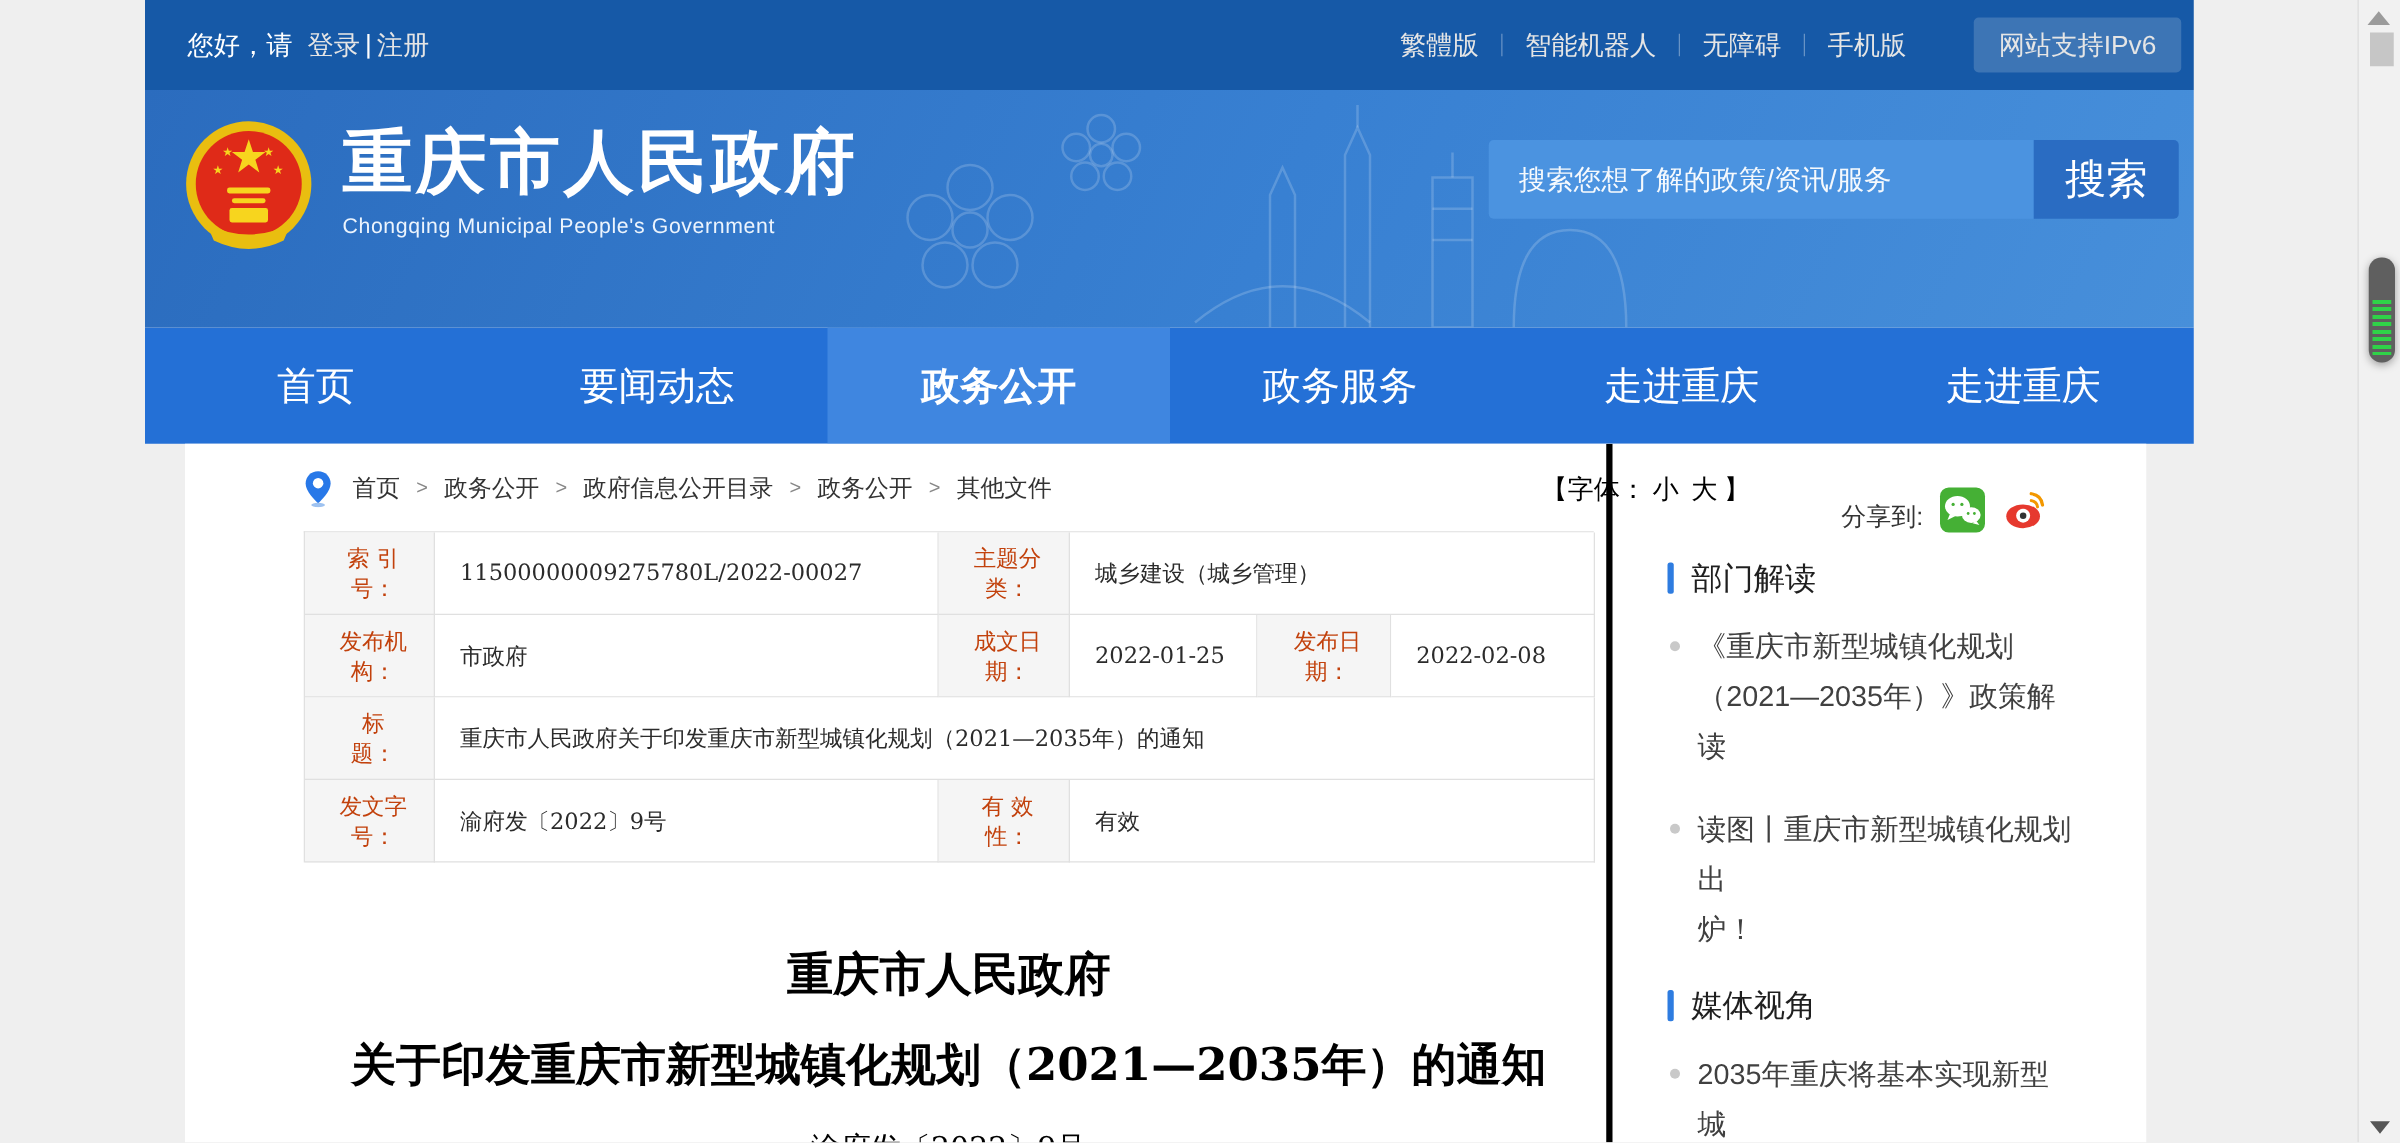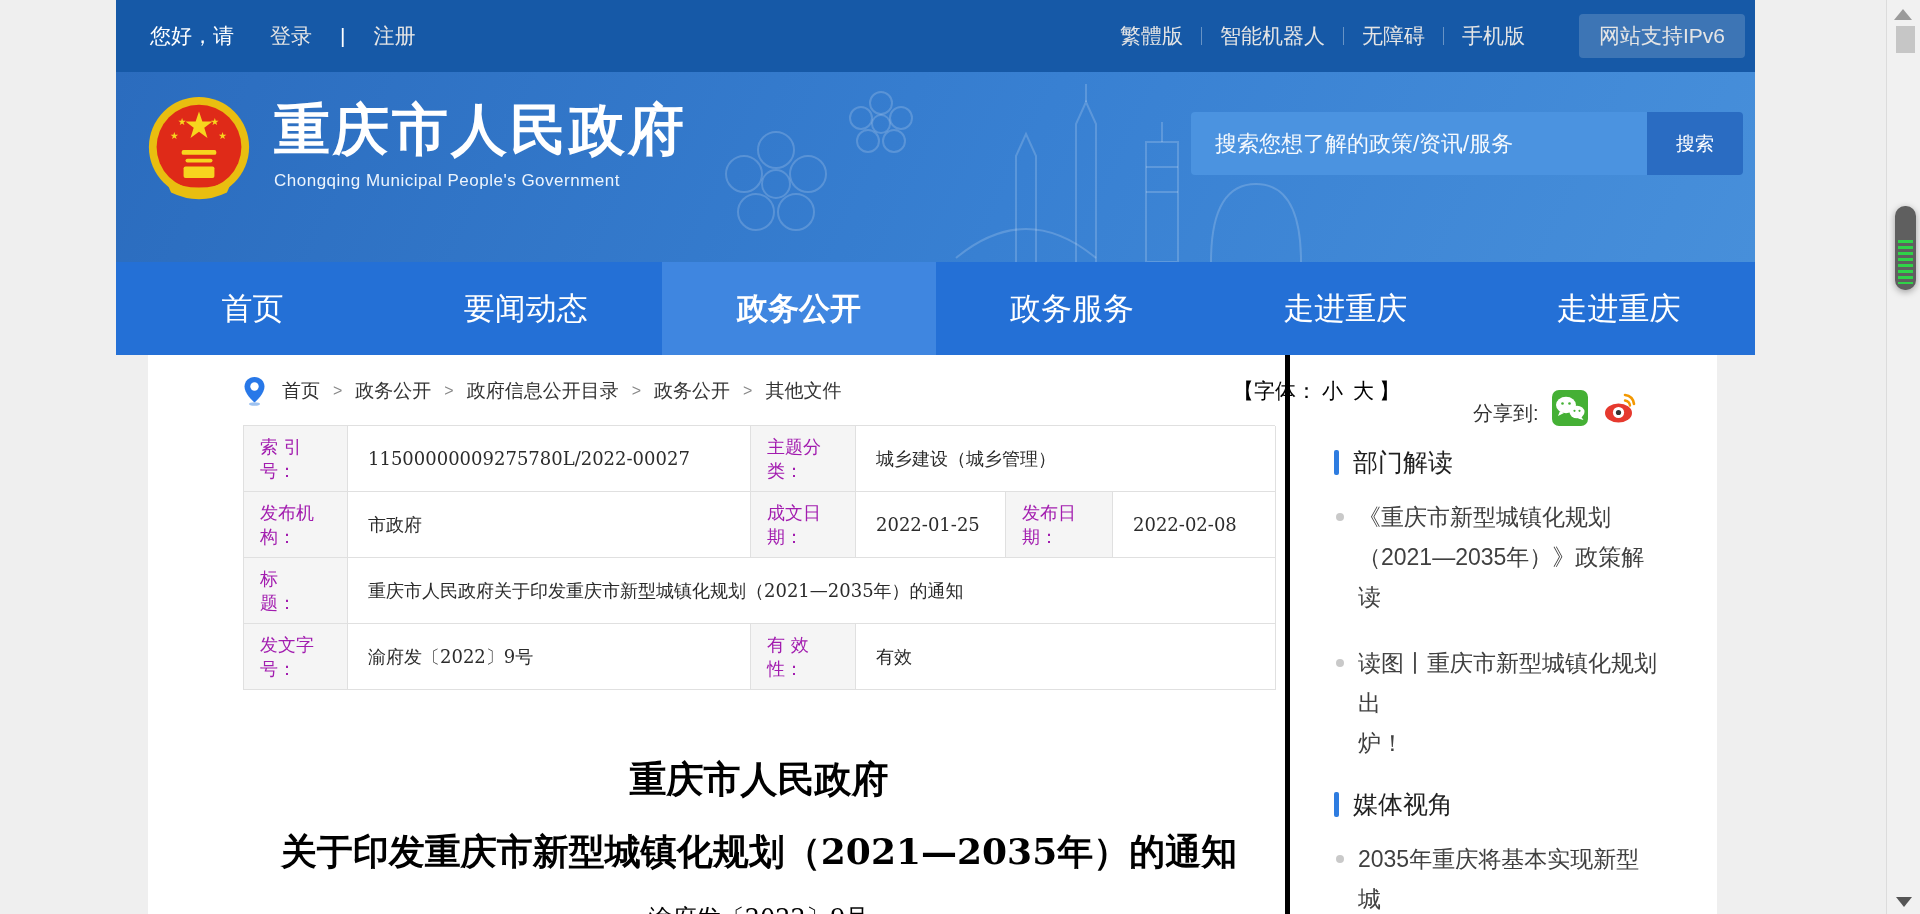--- a/index.html
+++ b/index.html
@@ -6,41 +6,41 @@
   html,body { width:1920px; height:914px; overflow:hidden; background:#efefef;
               font-family:"Liberation Sans","DejaVu Sans",sans-serif; }
   .stage { position:relative; width:1920px; height:914px; }
 
   
   .page-band { position:absolute; left:116px; top:0; width:1639px; height:355px; }
 
   .topbar { height:72px; background:#1659a7; display:flex; align-items:center;
             justify-content:space-between; padding:0 10px 0 34px; color:#fff; font-size:21px; }
   .topbar a { color:#e5e5e5; text-decoration:none; cursor:pointer; }
-  .topbar-left { display:flex; align-items:center; gap:28px; }
+  .topbar-left { display:flex; align-items:center; gap:4px; }
   .topbar-left .greet { margin-right:8px; }
   .topbar-right { display:flex; align-items:center; }
   .topbar-right .tlink { margin:0 18px; }
   .topbar-right .tsep { width:1px; height:18px; background:rgba(255,255,255,.35); }
   .ipv6 { margin-left:36px; background:rgba(255,255,255,.17); border-radius:4px;
           padding:8px 20px; font-size:21px; }
 
   .site-header { position:relative; height:190px;
     background:linear-gradient(115deg,#2b6cbe 0%,#3880d2 55%,#478fda 100%); overflow:hidden; }
   .hdr-decor { position:absolute; left:600px; top:0; opacity:1; pointer-events:none; }
   .brand { position:absolute; left:30px; top:20px; display:flex; align-items:flex-start; cursor:pointer; }
   .brand-text { margin-left:22px; color:#fff; padding-top:6px; }
   .brand-text h1 { font-size:56px; font-weight:bold; letter-spacing:3px; line-height:1.15; }
   .brand-text .sub { margin-top:9px; font-size:17px; letter-spacing:.5px; color:#ecf4fd; }
   .search { position:absolute; right:12px; top:40px; width:552px; height:63px; display:flex; }
   .search input { flex:1; border:none; outline:none; background:#4b93e0; color:#fff;
                   font-size:22px; padding:0 24px; border-radius:4px 0 0 4px;
                   font-family:"Liberation Sans",sans-serif; }
   .search input::placeholder { color:#fff; opacity:.95; }
-  .search button { width:96px; border:none; background:#2a6cc2; color:#fff; font-size:19px;
+  .search button { width:116px; border:none; background:#2a6cc2; color:#fff; font-size:33px;
                    border-radius:0 4px 4px 0; cursor:pointer; font-family:"Liberation Sans",sans-serif; }
 
   .mainnav { height:93px; background:#2470d6; display:flex; }
   .nav-item { flex:1; display:flex; align-items:center; justify-content:center;
               color:#fff; font-size:31px; cursor:pointer; }
   .nav-item.active { background:#3f86e0; font-weight:bold; }
 
   
   .card { position:absolute; left:148px; top:355px; width:1569px; height:559px;
           background:#fff; overflow:hidden; }
@@ -56,21 +56,21 @@
   .share { position:absolute; left:1325px; top:0; height:72px; display:flex; align-items:flex-end; }
   .share .share-label { font-size:20px; color:#333; }
   .share .sicon { margin-left:12px; cursor:pointer; display:flex; }
 
   .doc-table { position:absolute; left:95px; top:70px; width:1032px; display:grid;
                grid-template-columns:104px 403px 105px 150px 107px 163px;
                border-top:1px solid #e0e0e0; border-left:1px solid #e0e0e0;
                font-family:"DejaVu Serif","Liberation Serif",serif; font-size:18px; color:#2b2b2b; }
   .cell { height:66px; border-right:1px solid #e0e0e0; border-bottom:1px solid #e0e0e0;
           display:flex; align-items:center; padding:0 10px 0 16px; background:#fff; }
-  .cell.lbl { background:#f5f5f5; color:#a21caf; }
+  .cell.lbl { background:#f5f5f5; color:#c2410c;text-align:center; }
   .cell.val { padding-left:20px; }
   .span3 { grid-column:span 3; }
   .span5 { grid-column:span 5; }
 
   .doc-head { position:absolute; left:95px; top:400px; width:1032px; text-align:center;
               font-family:"DejaVu Serif","Liberation Serif",serif; color:#000; }
   .doc-head .t1 { font-size:37px; font-weight:bold; }
   .doc-head .t2 { font-size:36px; font-weight:bold; margin-top:23px; }
   .doc-head .t3 { font-size:24px; font-weight:normal; margin-top:25px; }
 

